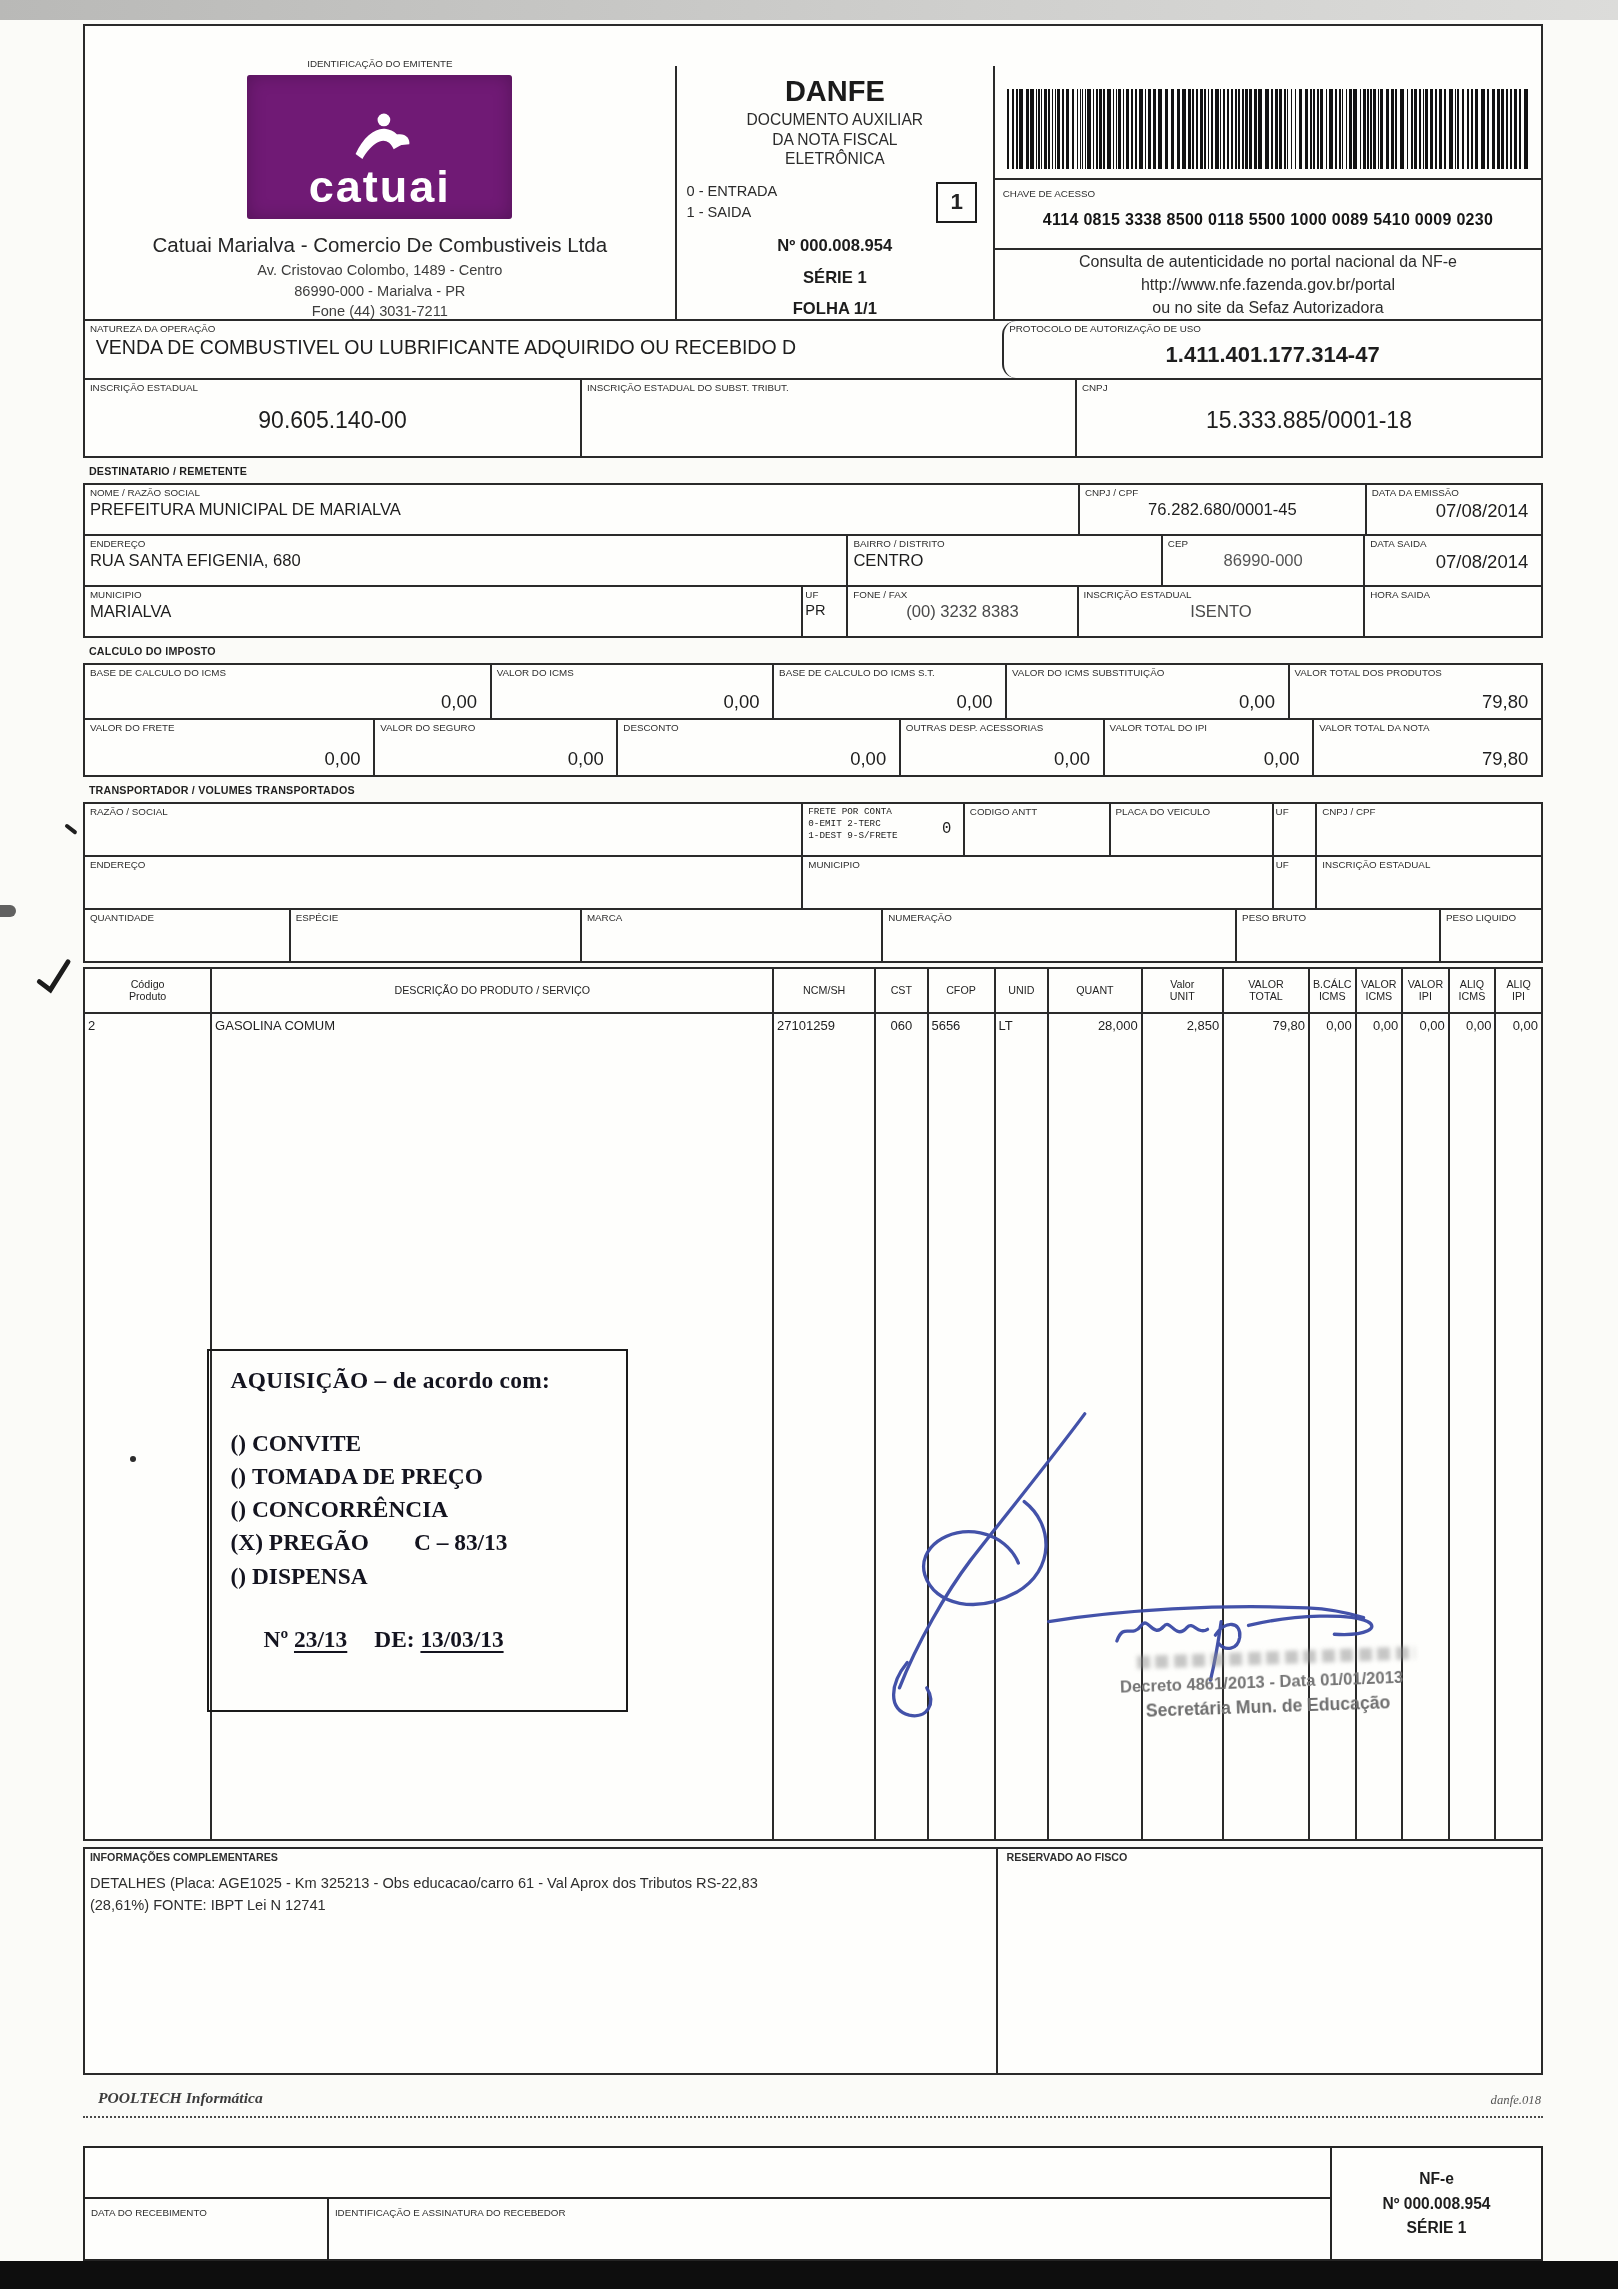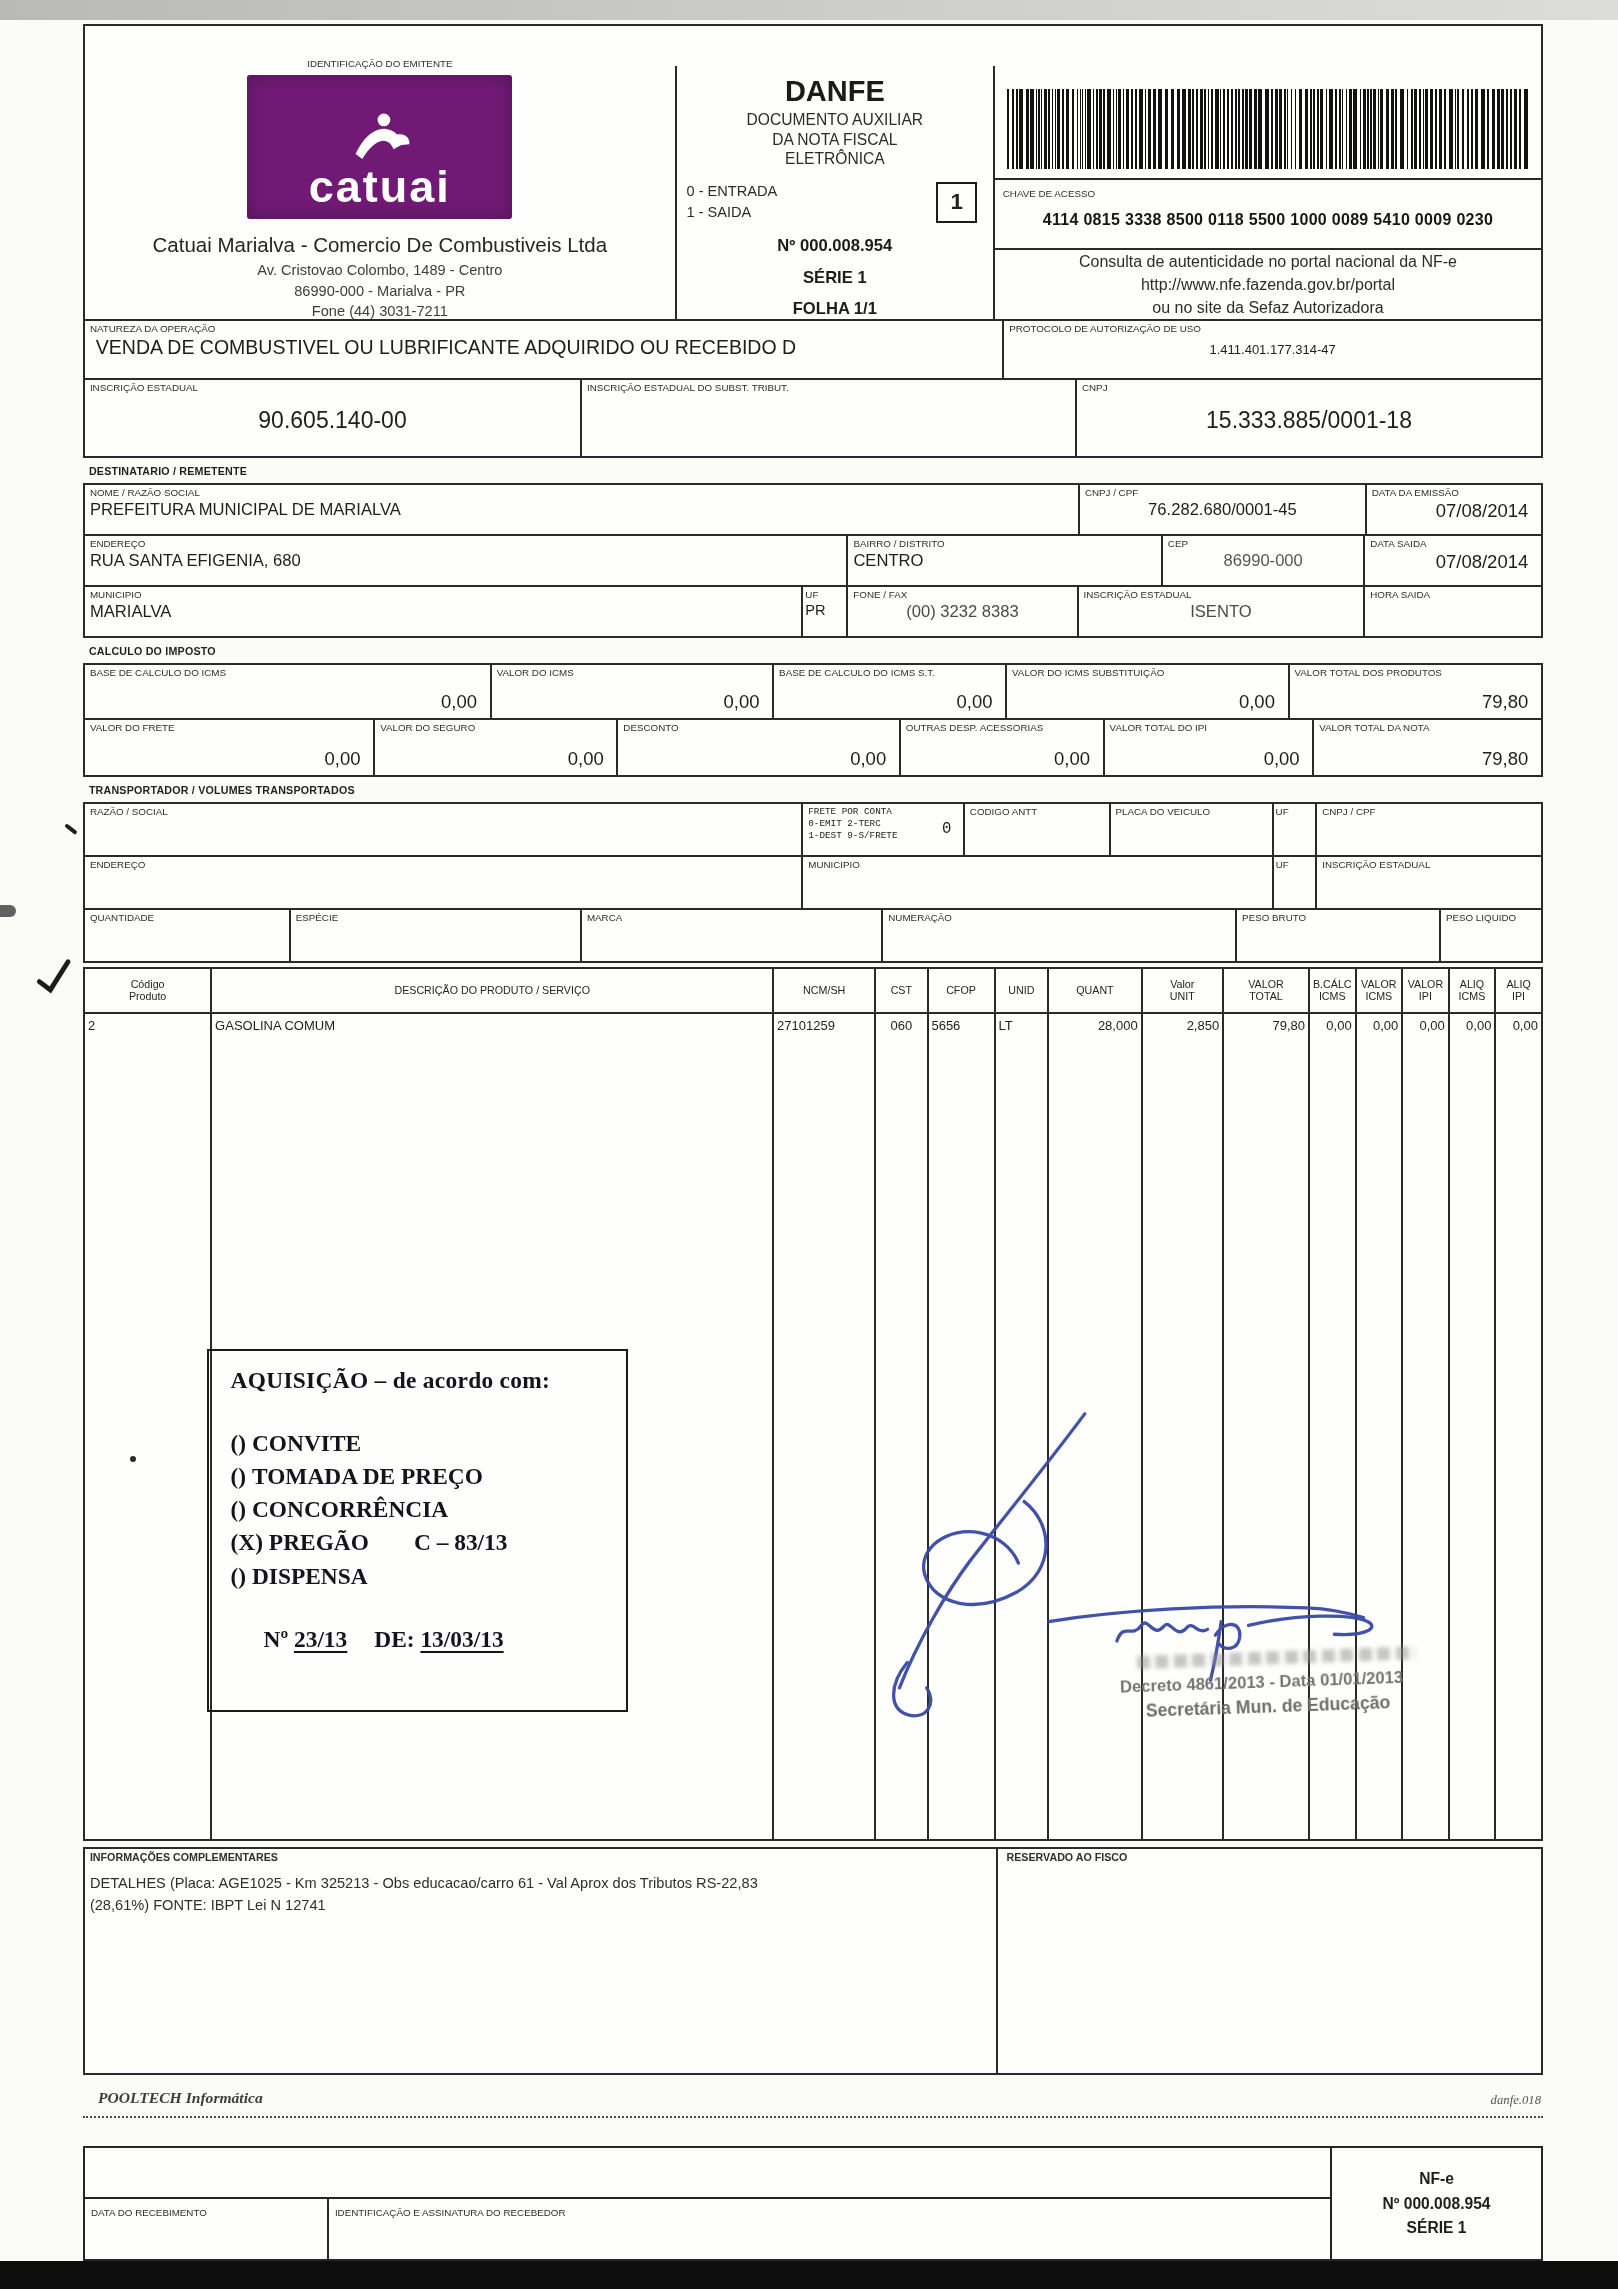--- a/index.html
+++ b/index.html
@@ -162,23 +162,23 @@
             <div>ou no site da Sefaz Autorizadora</div>
           </div>
         </div>
       </div>
 
       <div class="row" style="height:59px;">
         <div class="cell" style="width:63%;">
           <span class="lbl">NATUREZA DA OPERAÇÃO</span>
           <span class="val" style="font-size:19.5px;padding-left:5.9px;">VENDA DE COMBUSTIVEL OU LUBRIFICANTE ADQUIRIDO OU RECEBIDO D</span>
         </div>
-        <div class="cell" style="width:37%;">
+        <div class="cell" style="width:37%;border-radius:14px;">
           <span class="lbl">PROTOCOLO DE AUTORIZAÇÃO DE USO</span>
-          <span class="val center" style="font-size:13px;font-weight:normal;margin-top:7.8px;">1.411.401.177.314-47</span>
+          <span class="val center" style="font-size:22px;font-weight:bold;margin-top:7.8px;">1.411.401.177.314-47</span>
         </div>
       </div>
 
       <div class="row" style="height:78px;">
         <div class="cell" style="width:34%;">
           <span class="lbl">INSCRIÇÃO ESTADUAL</span>
           <span class="val center big" style="margin-top:13.7px;">90.605.140-00</span>
         </div>
         <div class="cell" style="width:34%;">
           <span class="lbl">INSCRIÇÃO ESTADUAL DO SUBST. TRIBUT.</span>

